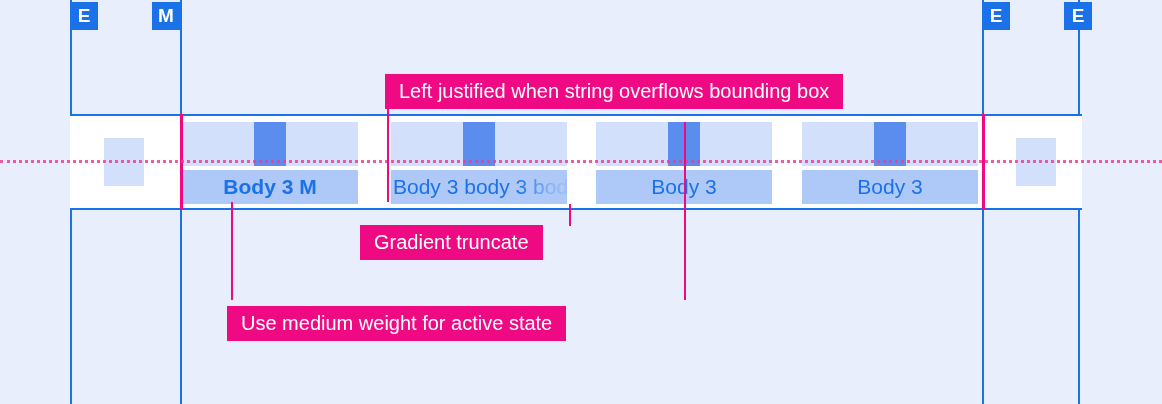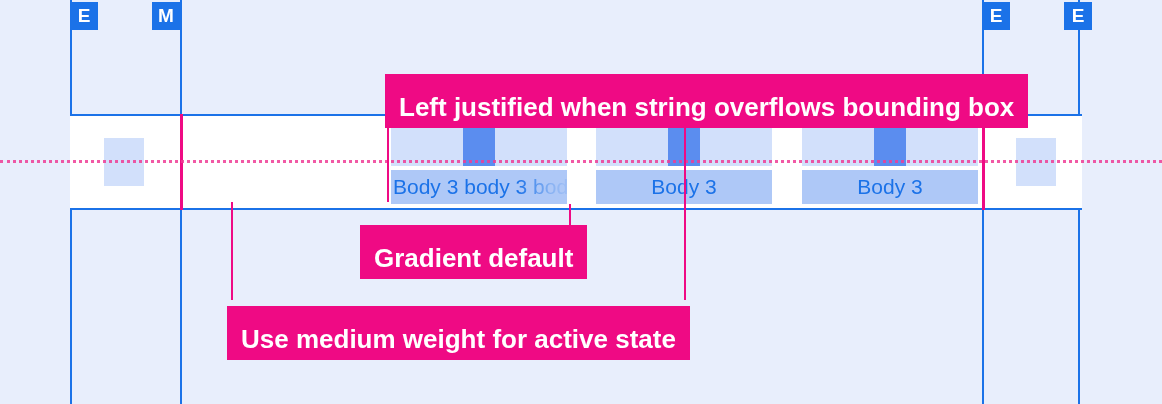--- a/index.html
+++ b/index.html
@@ -124,23 +124,23 @@
     padding-left: 2px;
     -webkit-mask-image: linear-gradient(to right, #000 0px, #000 126px, rgba(0,0,0,0.25) 160px, rgba(0,0,0,0.05) 182px);
     mask-image: linear-gradient(to right, #000 0px, #000 126px, rgba(0,0,0,0.25) 160px, rgba(0,0,0,0.05) 182px);
   }
 
   
   .annot {
     position: absolute;
     background: #ef0a84;
     color: #ffffff;
-    font-size: 26px;
-    font-weight: bold;
-    padding: 20px 14px 8px 14px;
+    font-size: 20px;
+    font-weight: normal;
+    padding: 7px 14px 8px 14px;
     white-space: nowrap;
     line-height: 1;
   }
 
   
   .connector {
     position: absolute;
     width: 2px;
     background: #ef0a84;
   }
@@ -165,20 +165,28 @@
     <div class="vguide-badge" style="left:152px">M</div>
     <div class="vguide-badge" style="left:982px">E</div>
     <div class="vguide-badge" style="left:1064px">E</div>
   </div>
 
   <div class="container"></div>
 
   <div class="edge-box" style="left:104px"></div>
   <div class="edge-box" style="left:1016px"></div>
 
+  <div class="cell" style="left:182px">
+    <div class="cell-icon-row">
+      <div class="cell-icon"></div>
+    </div>
+    <div class="cell-label-row">
+      <div class="cell-label medium">Body 3 M</div>
+    </div>
+  </div>
 
   <div class="cell" style="left:391px">
     <div class="cell-icon-row">
       <div class="cell-icon"></div>
     </div>
     <div class="cell-label-row">
       <div class="cell-label overflow">Body 3 body 3 body 3</div>
     </div>
   </div>
 
@@ -205,18 +213,18 @@
 
   <div class="baseline"></div>
 
   <div class="connector" style="left:387px;top:104px;height:98px"></div>
   <div class="connector" style="left:569px;top:204px;height:22px"></div>
   <div class="connector" style="left:231px;top:202px;height:98px"></div>
   <div class="connector" style="left:684px;top:122px;height:178px"></div>
 
   <div class="annot" style="left:385px;top:74px">Left justified when string overflows bounding box</div>
 
-  <div class="annot" style="left:360px;top:225px">Gradient default</div>
+  <div class="annot" style="left:360px;top:225px">Gradient truncate</div>
 
   <div class="annot" style="left:227px;top:306px">Use medium weight for active state</div>
 
 
 </div>
 
 </body></html>

